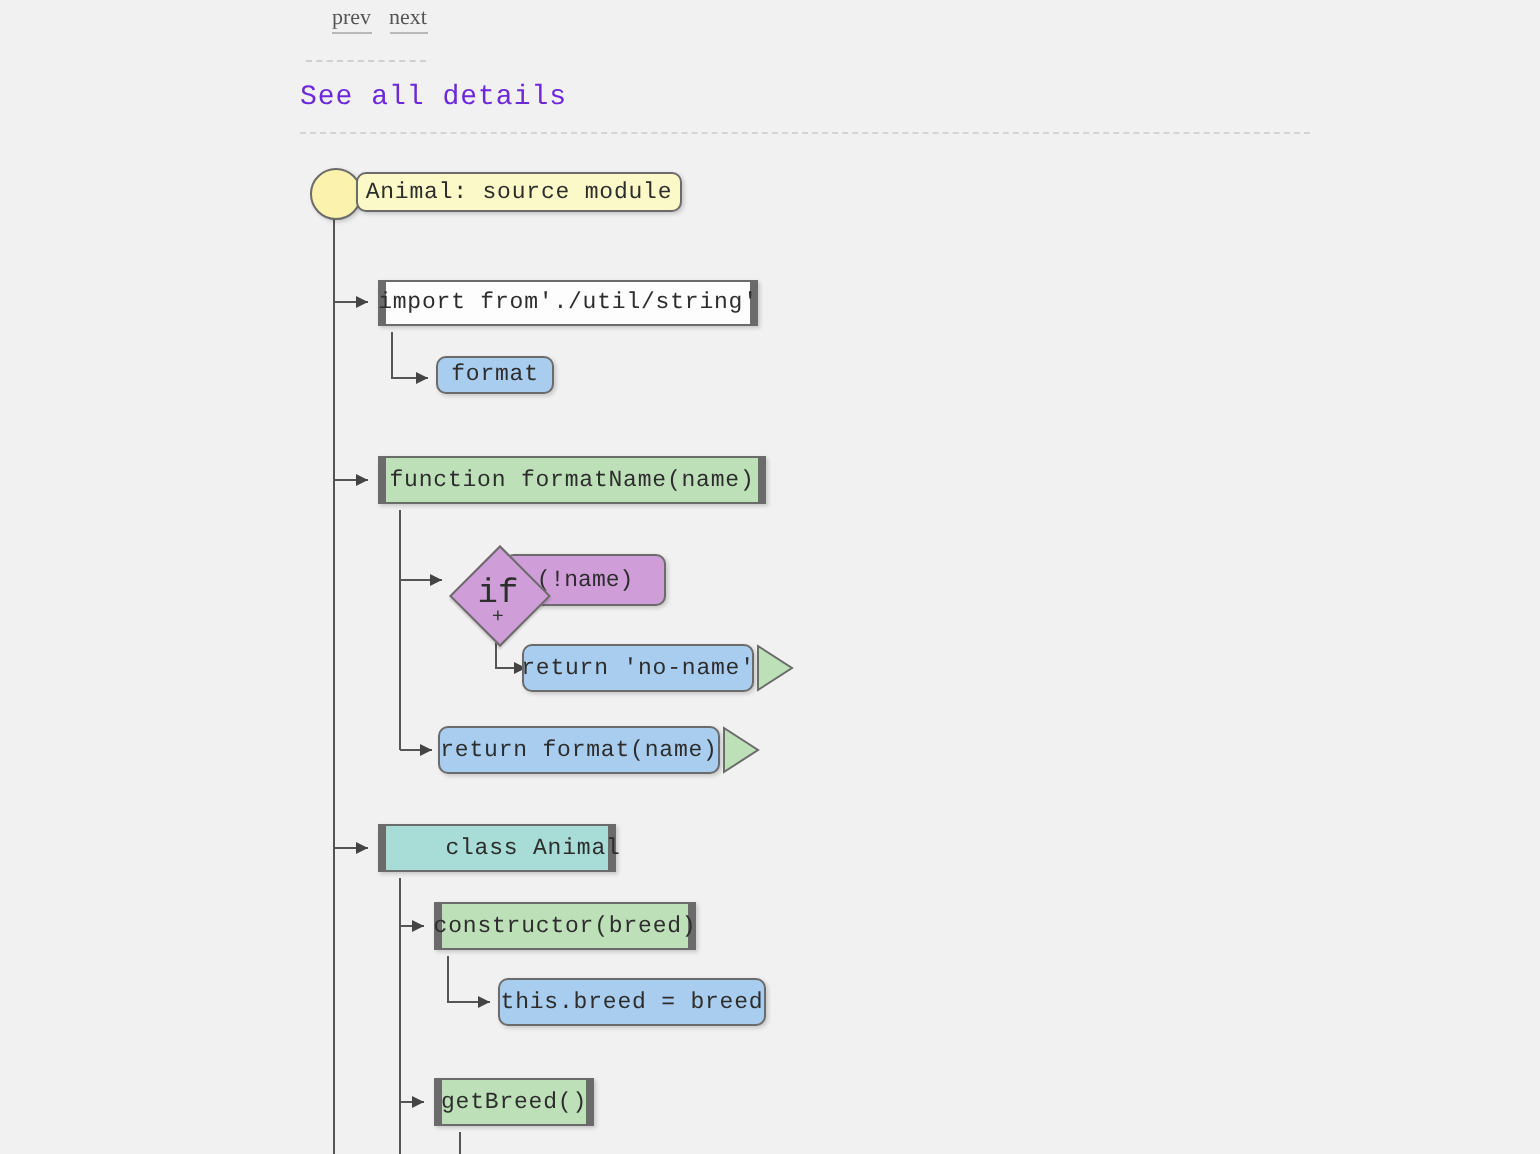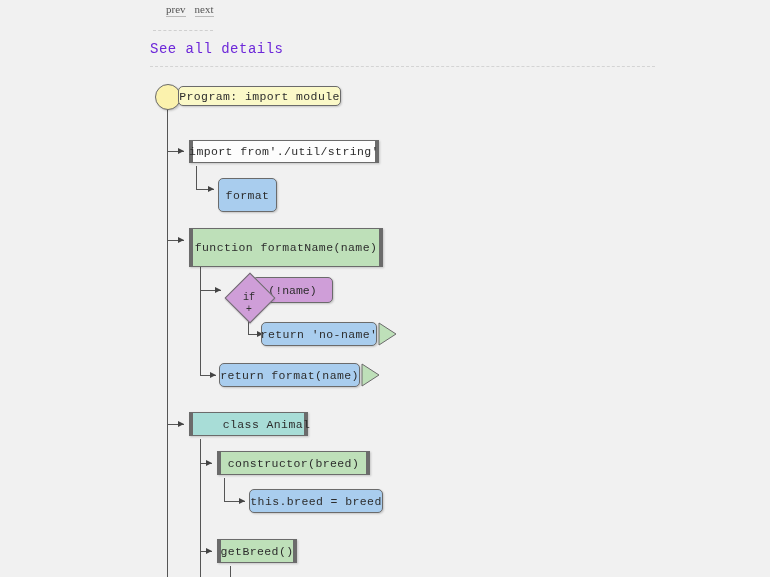--- a/index.html
+++ b/index.html
@@ -70,21 +70,21 @@
   .diamond{
     position:absolute;left:0;top:0;
     width:34px;height:34px;background:#cf9ed8;
     border:1px solid #6b6b6b;
     transform:rotate(45deg);
     box-shadow:1px 1px 1px rgba(0,0,0,.14);
   }
   .diamond-label{
     position:absolute;left:0;top:0;width:48px;height:48px;
     display:flex;align-items:center;justify-content:center;
-    font-size:10px;color:#2d2d2d;
+    font-size:17px;color:#2d2d2d;
   }
   .cond-box{
     position:absolute;
     background:#cf9ed8;border:1px solid #6b6b6b;
     border-radius:5px;box-sizing:border-box;
     display:flex;align-items:center;justify-content:center;
     font-size:11.5px;color:#2d2d2d;white-space:nowrap;
     box-shadow:1px 1px 2px rgba(0,0,0,.18);
     text-align:right;
   }
@@ -139,32 +139,32 @@
 
     <path d="M200,551 L212,551" marker-end="url(#arrow)"></path>
 
     <path d="M230,566 L230,577"></path>
   </g>
 </svg>
 
 <div class="start-dot" style="left:155px;top:84px;"></div>
 
 <div class="node rounded yellow" style="left:178px;top:86px;width:163px;height:20px;">
-  <span>Program: import module</span>
+  <span>Animal: source module</span>
 </div>
 
 <div class="node sub white" style="left:189px;top:140px;width:190px;height:23px;">
   <span>import from'./util/string'</span>
 </div>
 
-<div class="node rounded blue" style="left:218px;top:178px;width:59px;height:34px;">
+<div class="node rounded blue" style="left:218px;top:178px;width:59px;height:19px;">
   <span>format</span>
 </div>
 
-<div class="node sub green" style="left:189px;top:228px;width:194px;height:39px;">
+<div class="node sub green" style="left:189px;top:228px;width:194px;height:24px;">
   <span>function formatName(name)</span>
 </div>
 
 <div class="cond-box" style="left:252px;top:277px;width:81px;height:26px;">
   <span>(!name)</span>
 </div>
 <div class="diamond-wrap" style="left:225px;top:273px;width:48px;height:48px;">
   <div class="diamond" style="left:7px;top:7px;"></div>
   <div class="diamond-label">if</div>
 </div>
@@ -181,21 +181,21 @@
   <span>return format(name)</span>
 </div>
 <svg class="exit-tri" style="left:361px;top:363px;" width="20" height="24">
   <path d="M1,1 L18,12 L1,23 z" fill="#bee0b9" stroke="#6b6b6b" stroke-width="1"></path>
 </svg>
 
 <div class="node sub teal" style="left:189px;top:412px;width:119px;height:24px;">
   <span>class Animal</span>
 </div>
 
-<div class="node sub green" style="left:217px;top:451px;width:153px;height:24px;">
+<div class="node sub green" style="left:217px;top:451px;width:131px;height:24px;">
   <span>constructor(breed)</span>
 </div>
 
 <div class="node rounded blue" style="left:249px;top:489px;width:134px;height:24px;">
   <span>this.breed = breed</span>
 </div>
 
 <div class="node sub green" style="left:217px;top:539px;width:80px;height:24px;">
   <span>getBreed()</span>
 </div>

